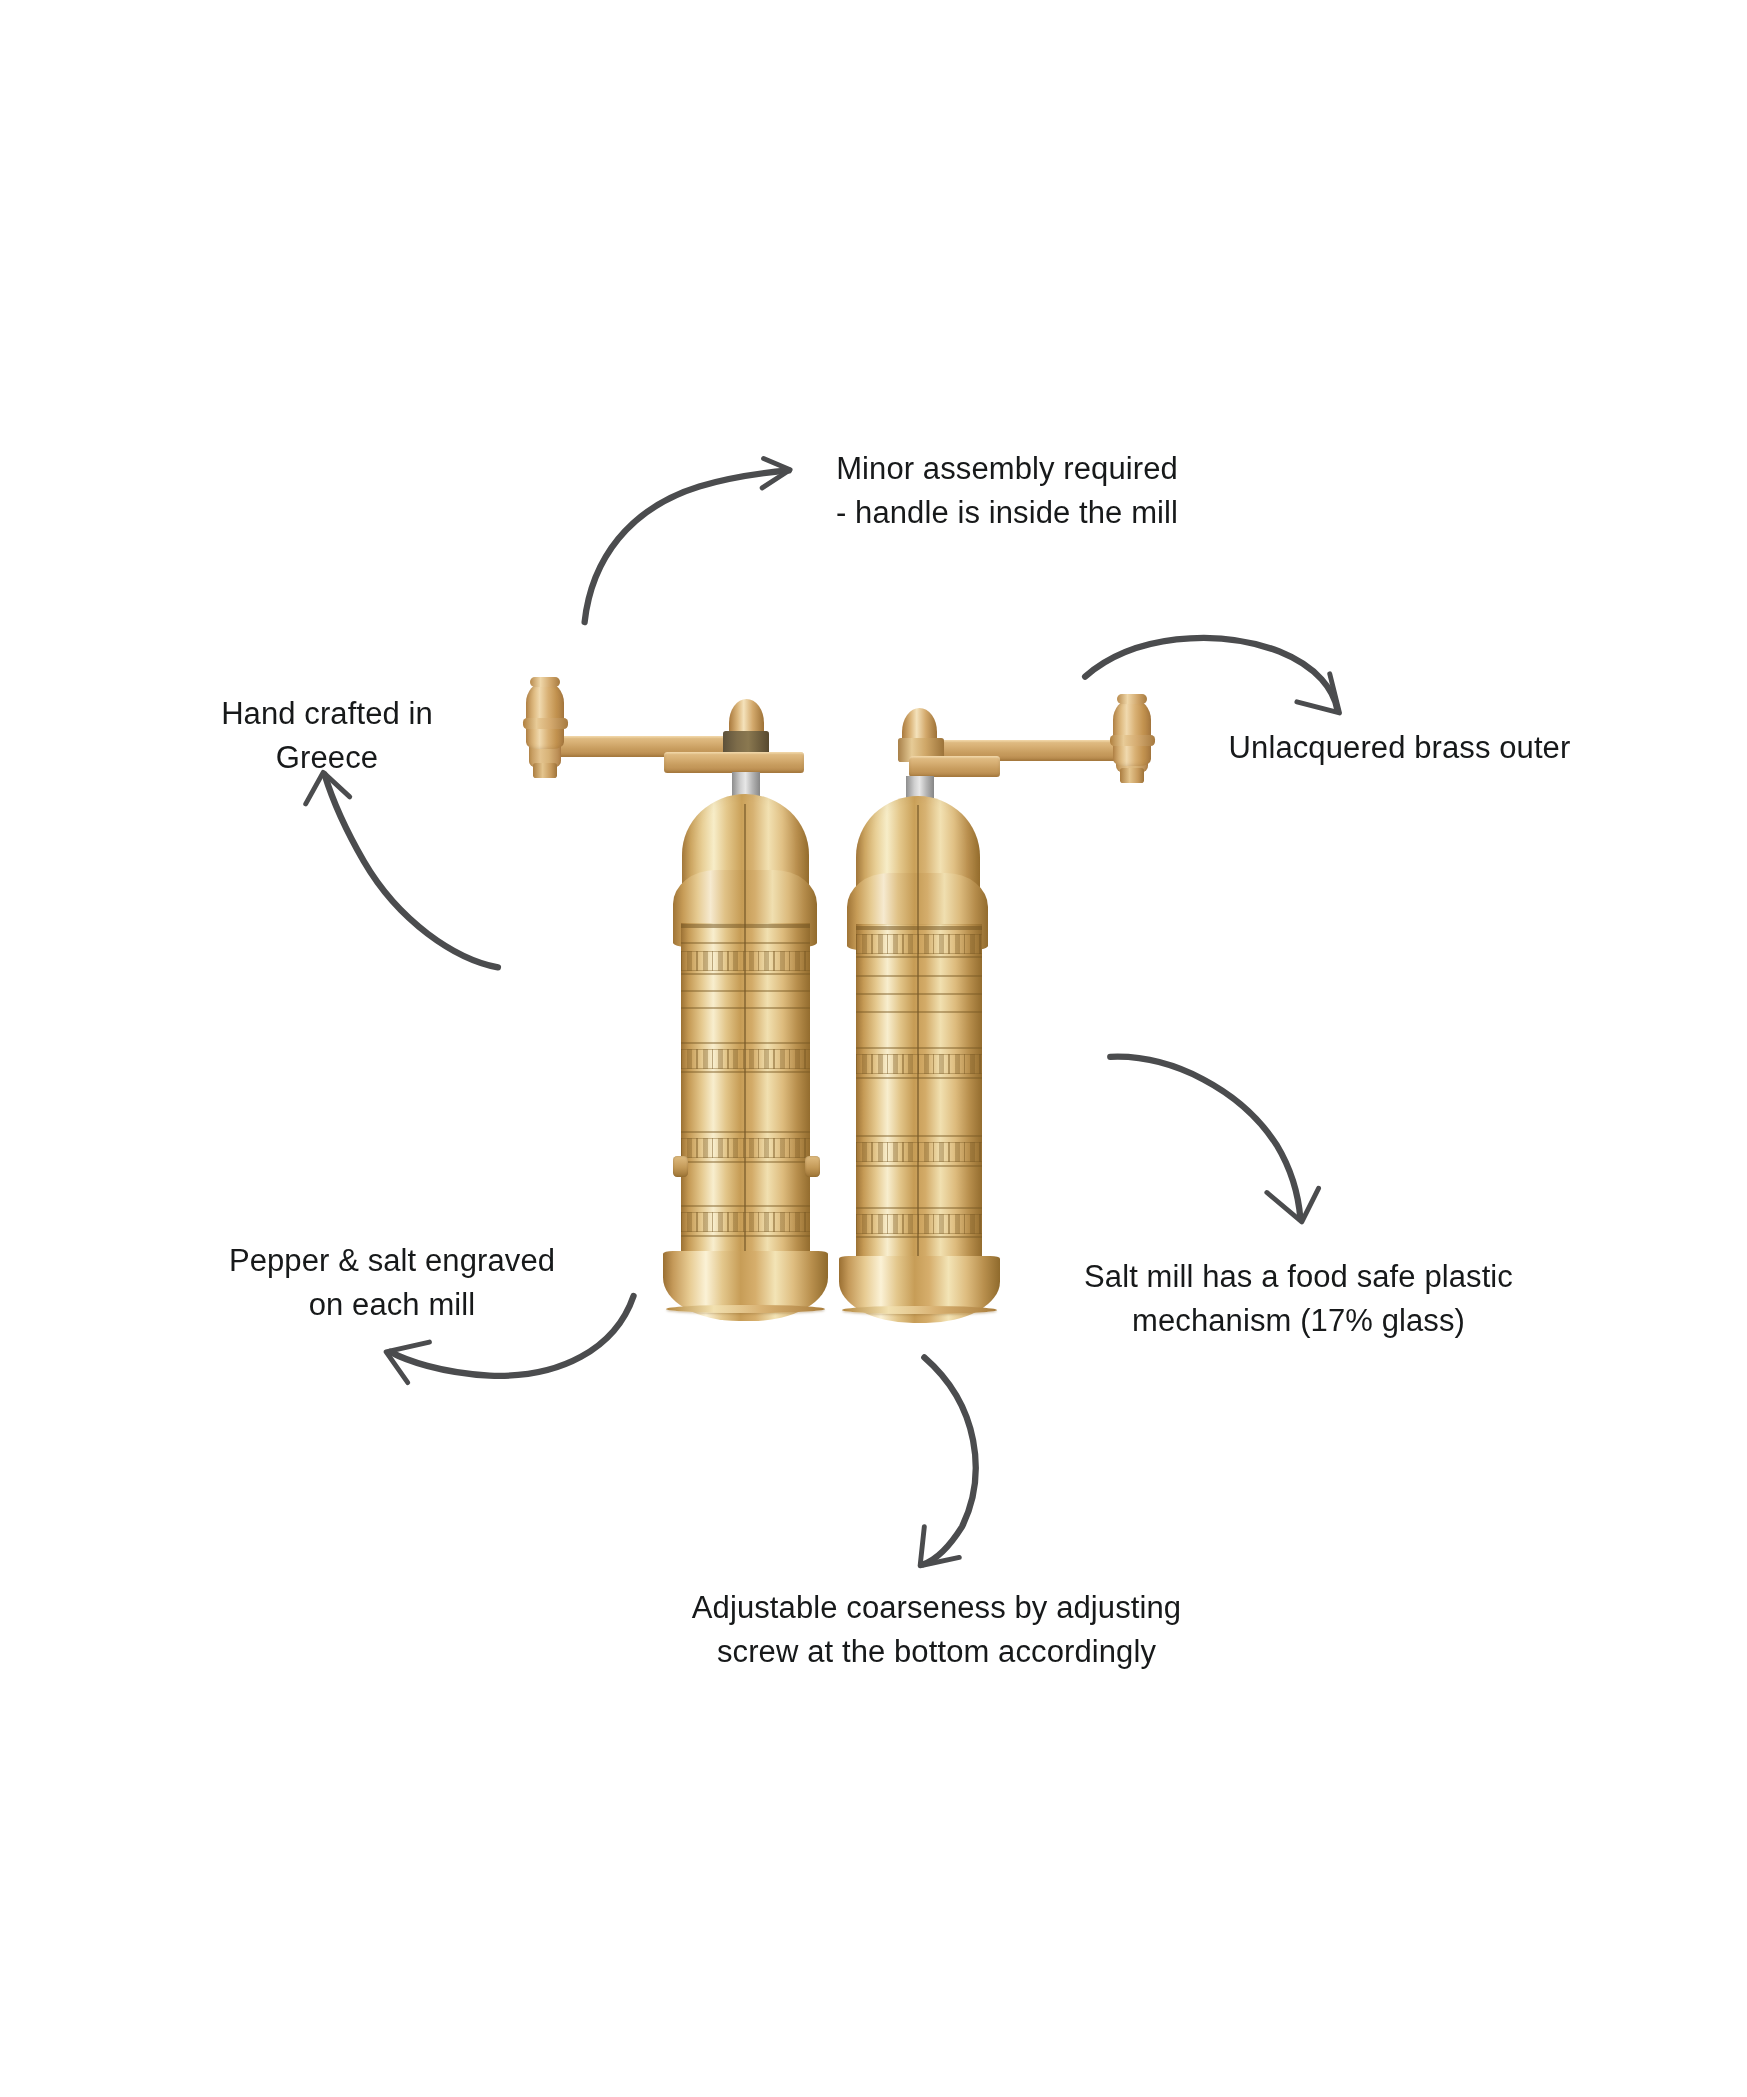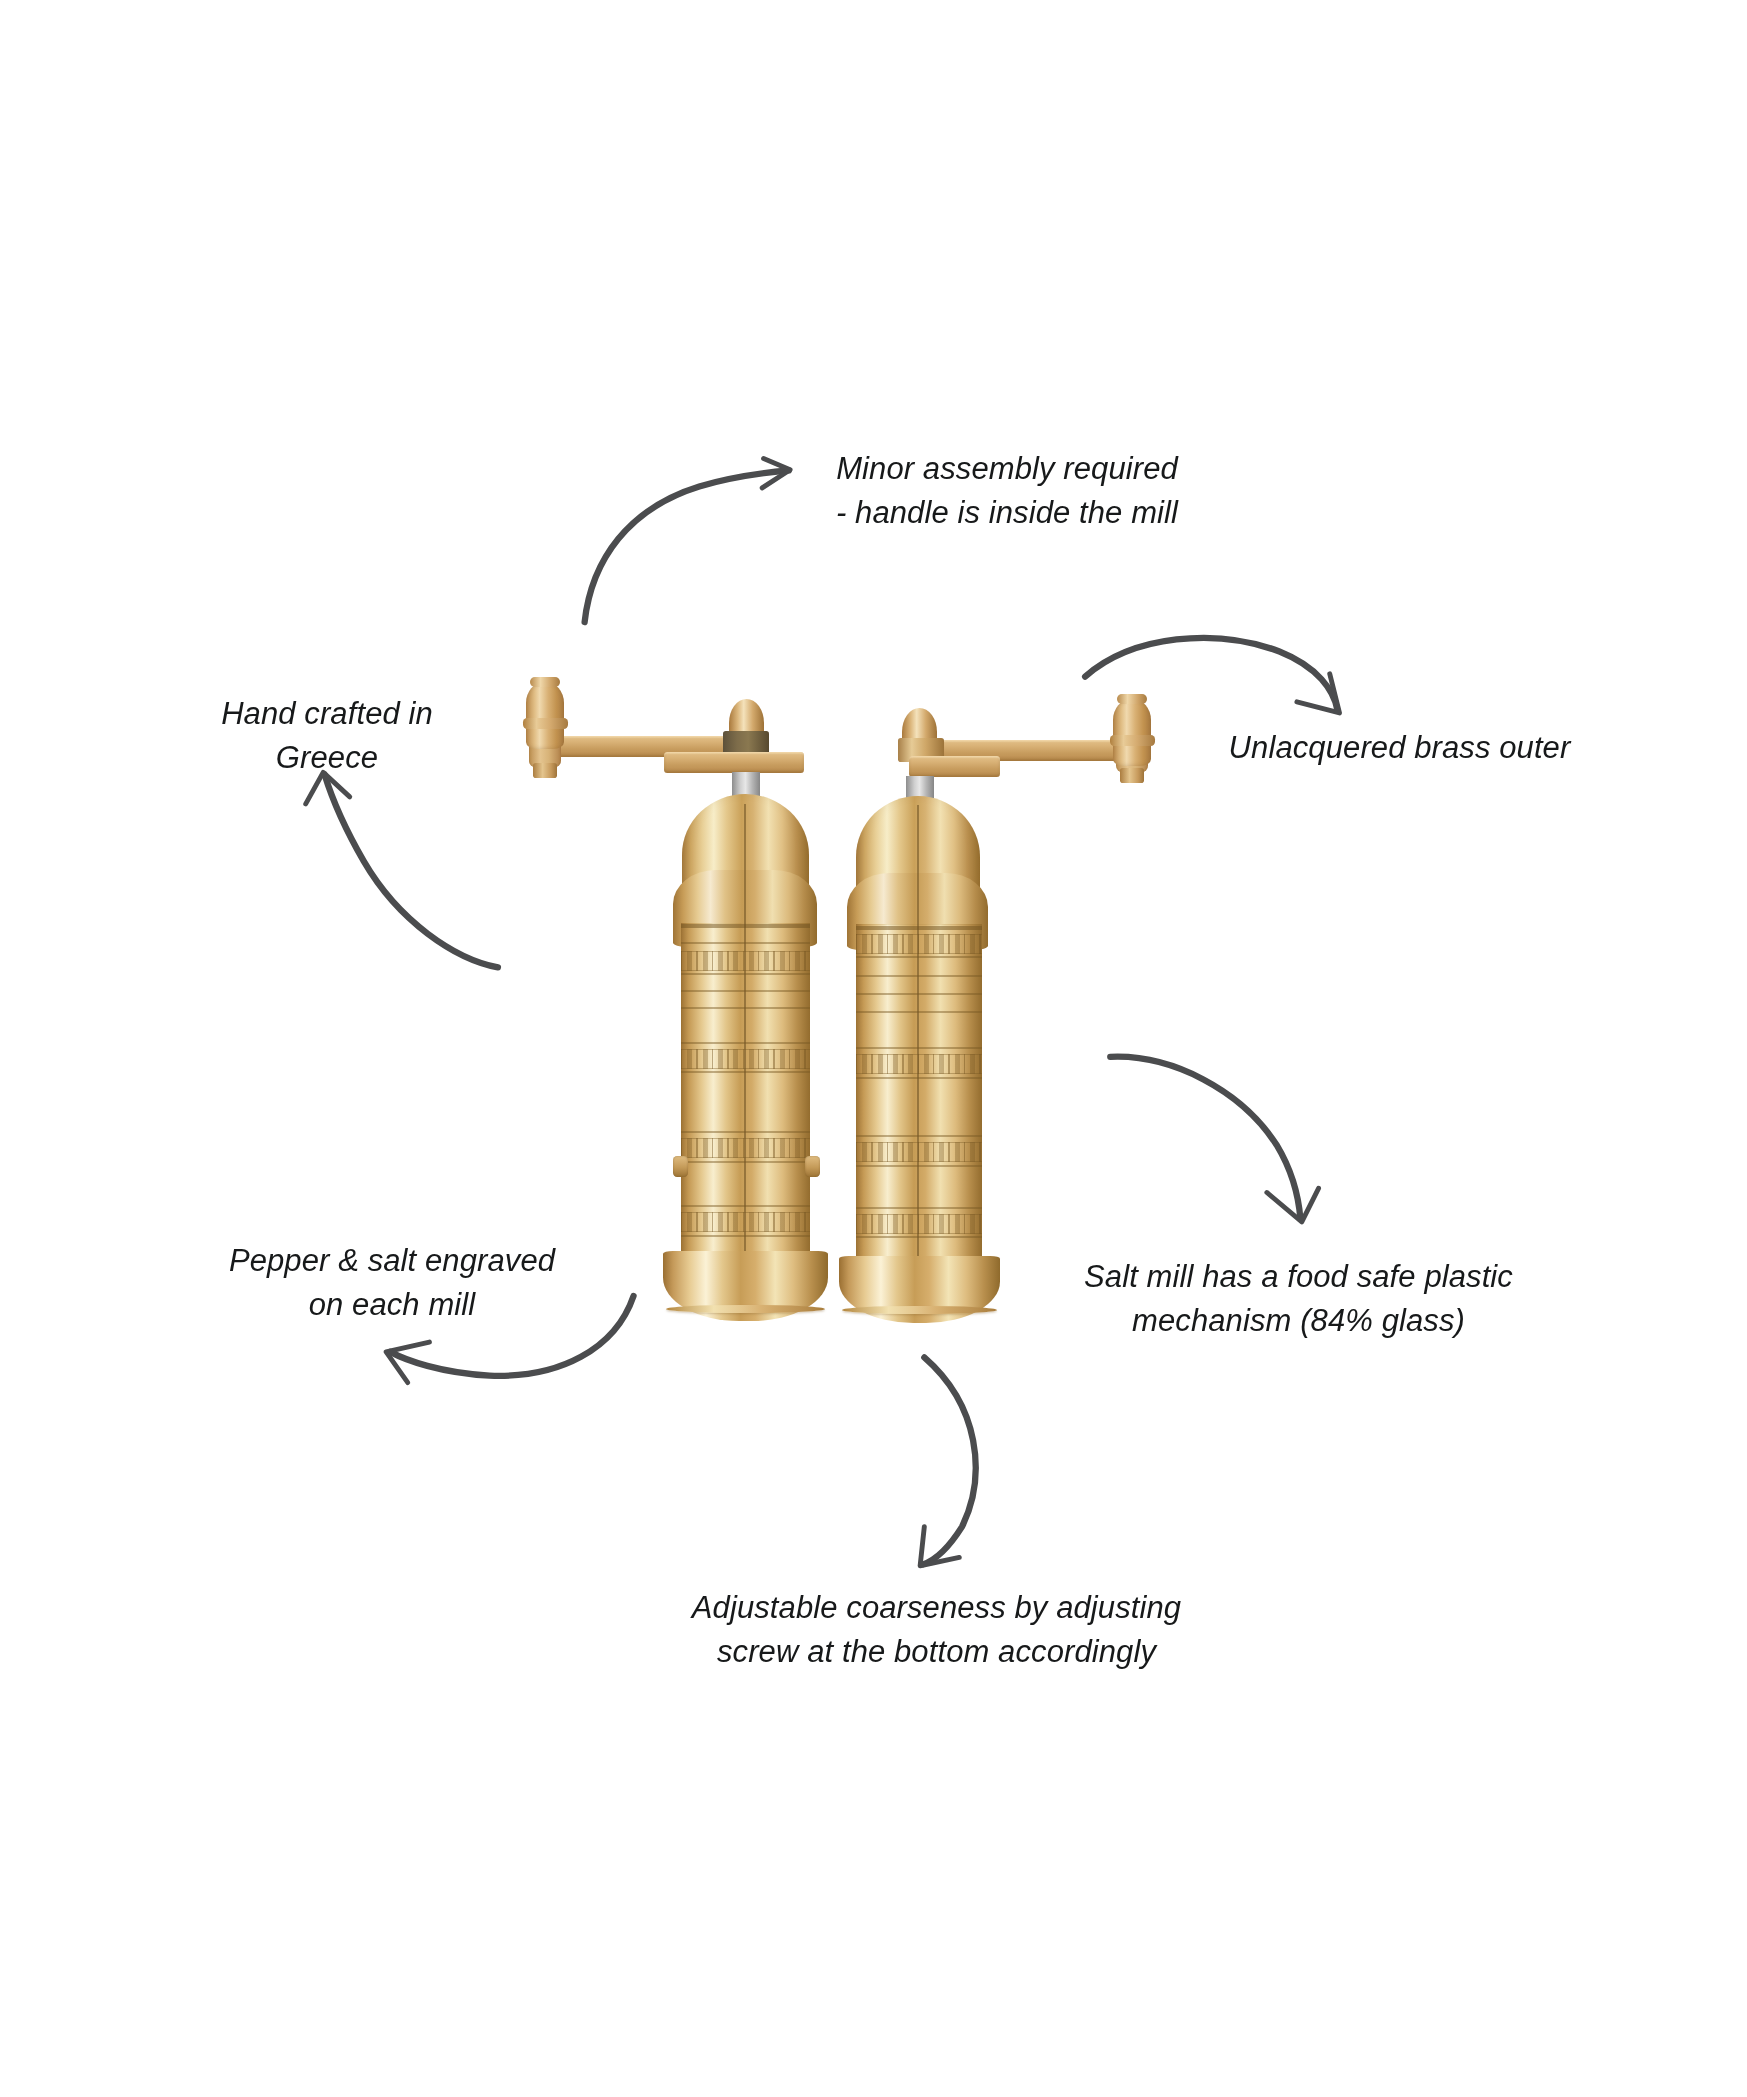--- a/index.html
+++ b/index.html
@@ -10,21 +10,20 @@
   }
   body {
     font-family: "Liberation Sans", sans-serif;
   }
   #stage {
     position: relative;
     width: 1748px;
     height: 2097px;
     background: #ffffff;
     overflow: hidden;
-    font-style: italic;
   }
   
   .callout {
     position: absolute;
     color: #17191a;
     font-family: "Liberation Sans", sans-serif;
     font-size: 31px;
     line-height: 1.42;
     font-weight: 400;
     letter-spacing: 0.1px;
@@ -340,21 +339,21 @@
 
   <div class="callout c-center" style="left:811px; top:447px; width:392px;">Minor assembly required
 - handle is inside the mill</div>
 
   <div class="callout c-center" style="left:187px; top:671px; width:280px;margin-top:21px;">Hand crafted in
 Greece</div>
 
   <div class="callout c-left" style="left:1176px; top:726px; width:447px;text-align:center;">Unlacquered brass outer</div>
 
   <div class="callout c-center" style="left:1068px; top:1255px; width:461px;">Salt mill has a food safe plastic
-mechanism (84% glass)</div>
+mechanism (17% glass)</div>
 
   <div class="callout c-center" style="left:210px; top:1239px; width:364px;">Pepper &amp; salt engraved
 on each mill</div>
 
   <div class="callout c-center" style="left:657px; top:1586px; width:559px;">Adjustable coarseness by adjusting
 screw at the bottom accordingly</div>
 
 </div>
 
 

